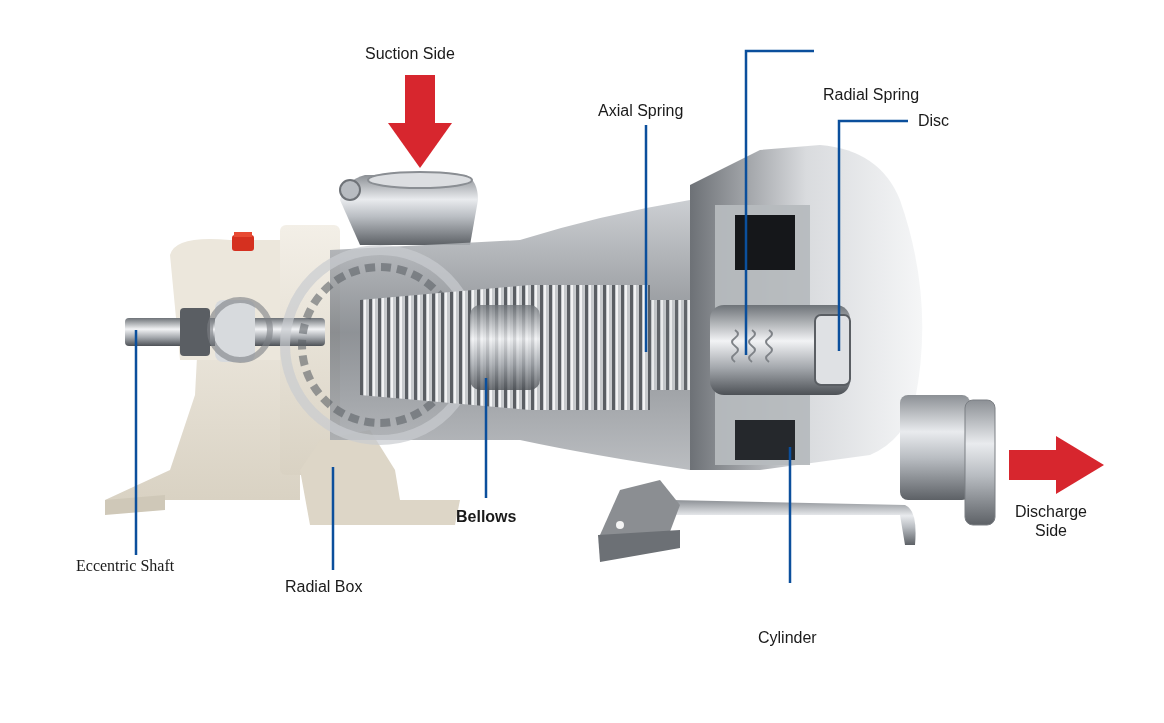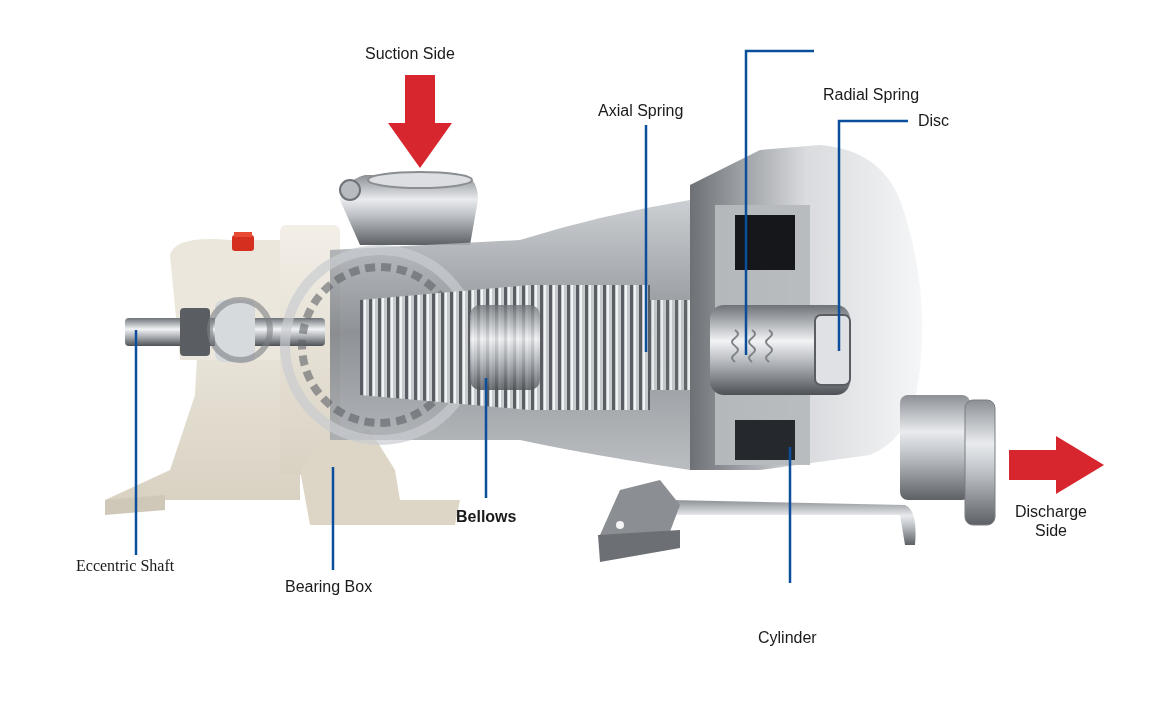--- a/index.html
+++ b/index.html
@@ -131,19 +131,19 @@
       <polyline points="790,447 790,583"></polyline>
     </g>
   </svg>
 
   <div class="label" style="left:365px; top:44px;">Suction Side</div>
   <div class="label" style="left:823px; top:41px;margin-top:44px;">Radial Spring</div>
   <div class="label" style="left:598px; top:101px;">Axial Spring</div>
   <div class="label" style="left:918px; top:111px;">Disc</div>
   <div class="label" style="left:456px; top:507px;font-weight:bold;">Bellows</div>
   <div class="label" style="left:76px; top:556px;font-family:Liberation Serif, serif;">Eccentric Shaft</div>
-  <div class="label" style="left:285px; top:577px;">Bearing Box</div>
+  <div class="label" style="left:285px; top:577px;">Radial Box</div>
   <div class="label" style="left:758px; top:628px;">Cylinder</div>
   <div class="label center" style="left:1011px; top:502px; width:80px;text-align:center;">
     <div>Discharge</div>
     <div>Side</div>
   </div>
 </div>
 
 </body></html>

